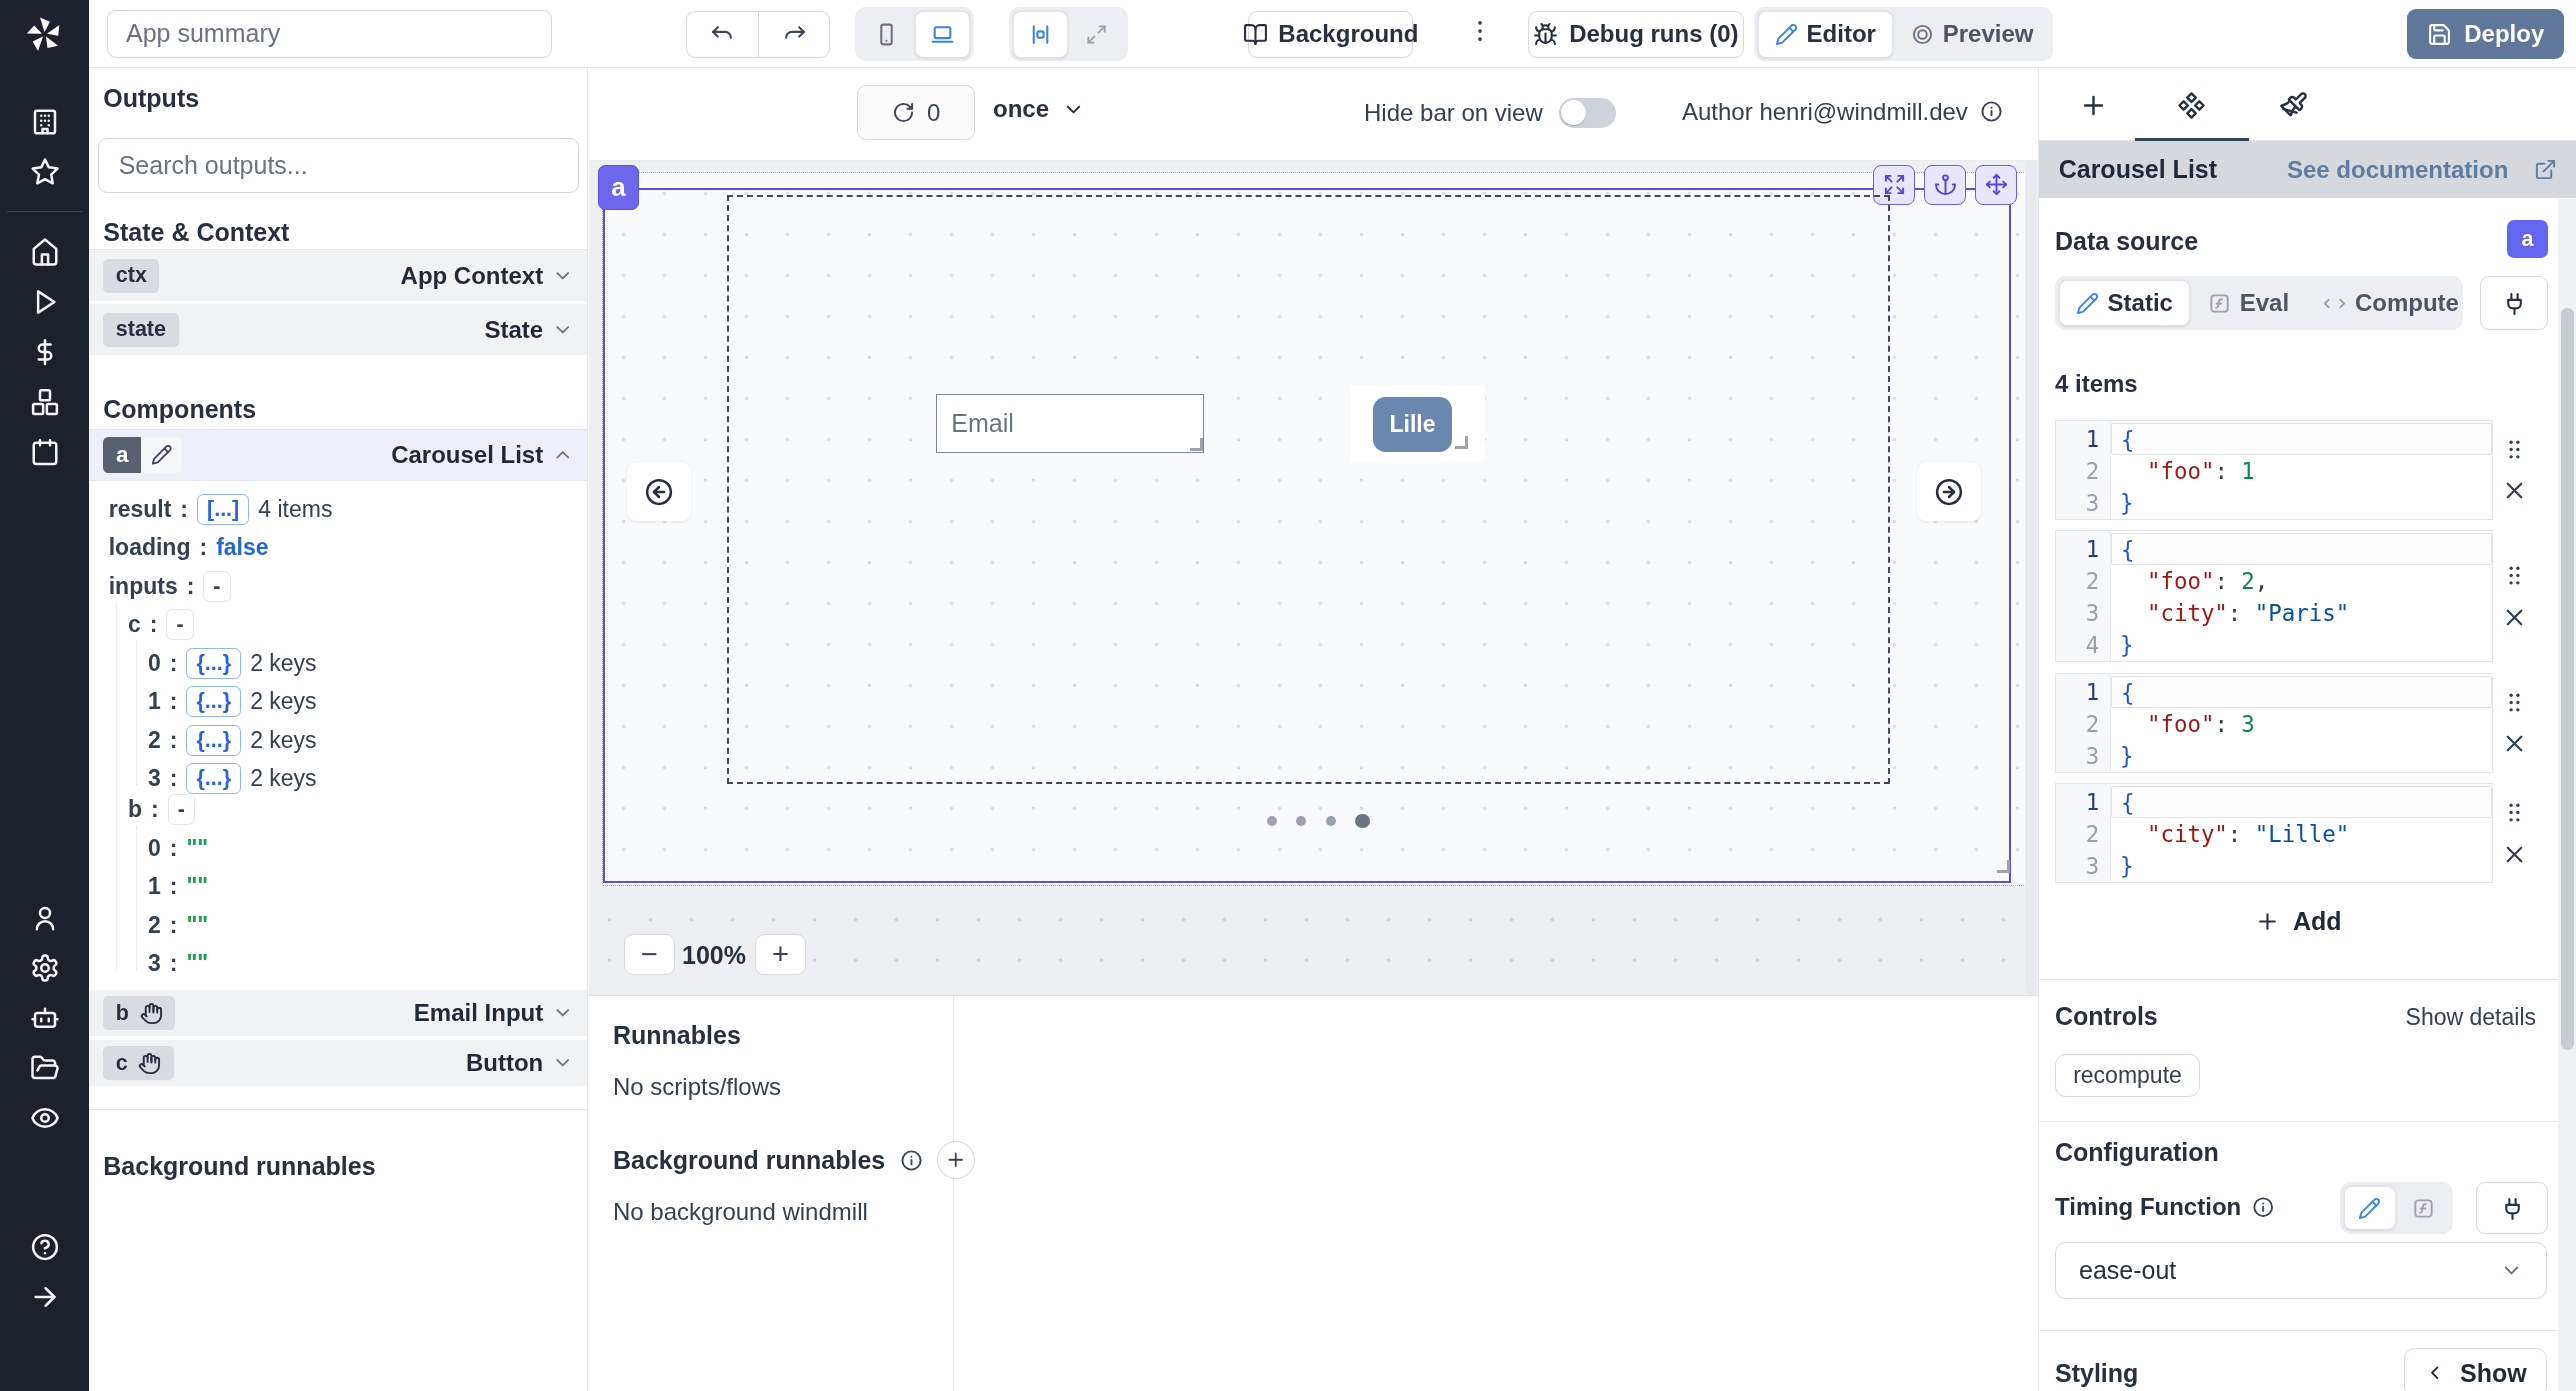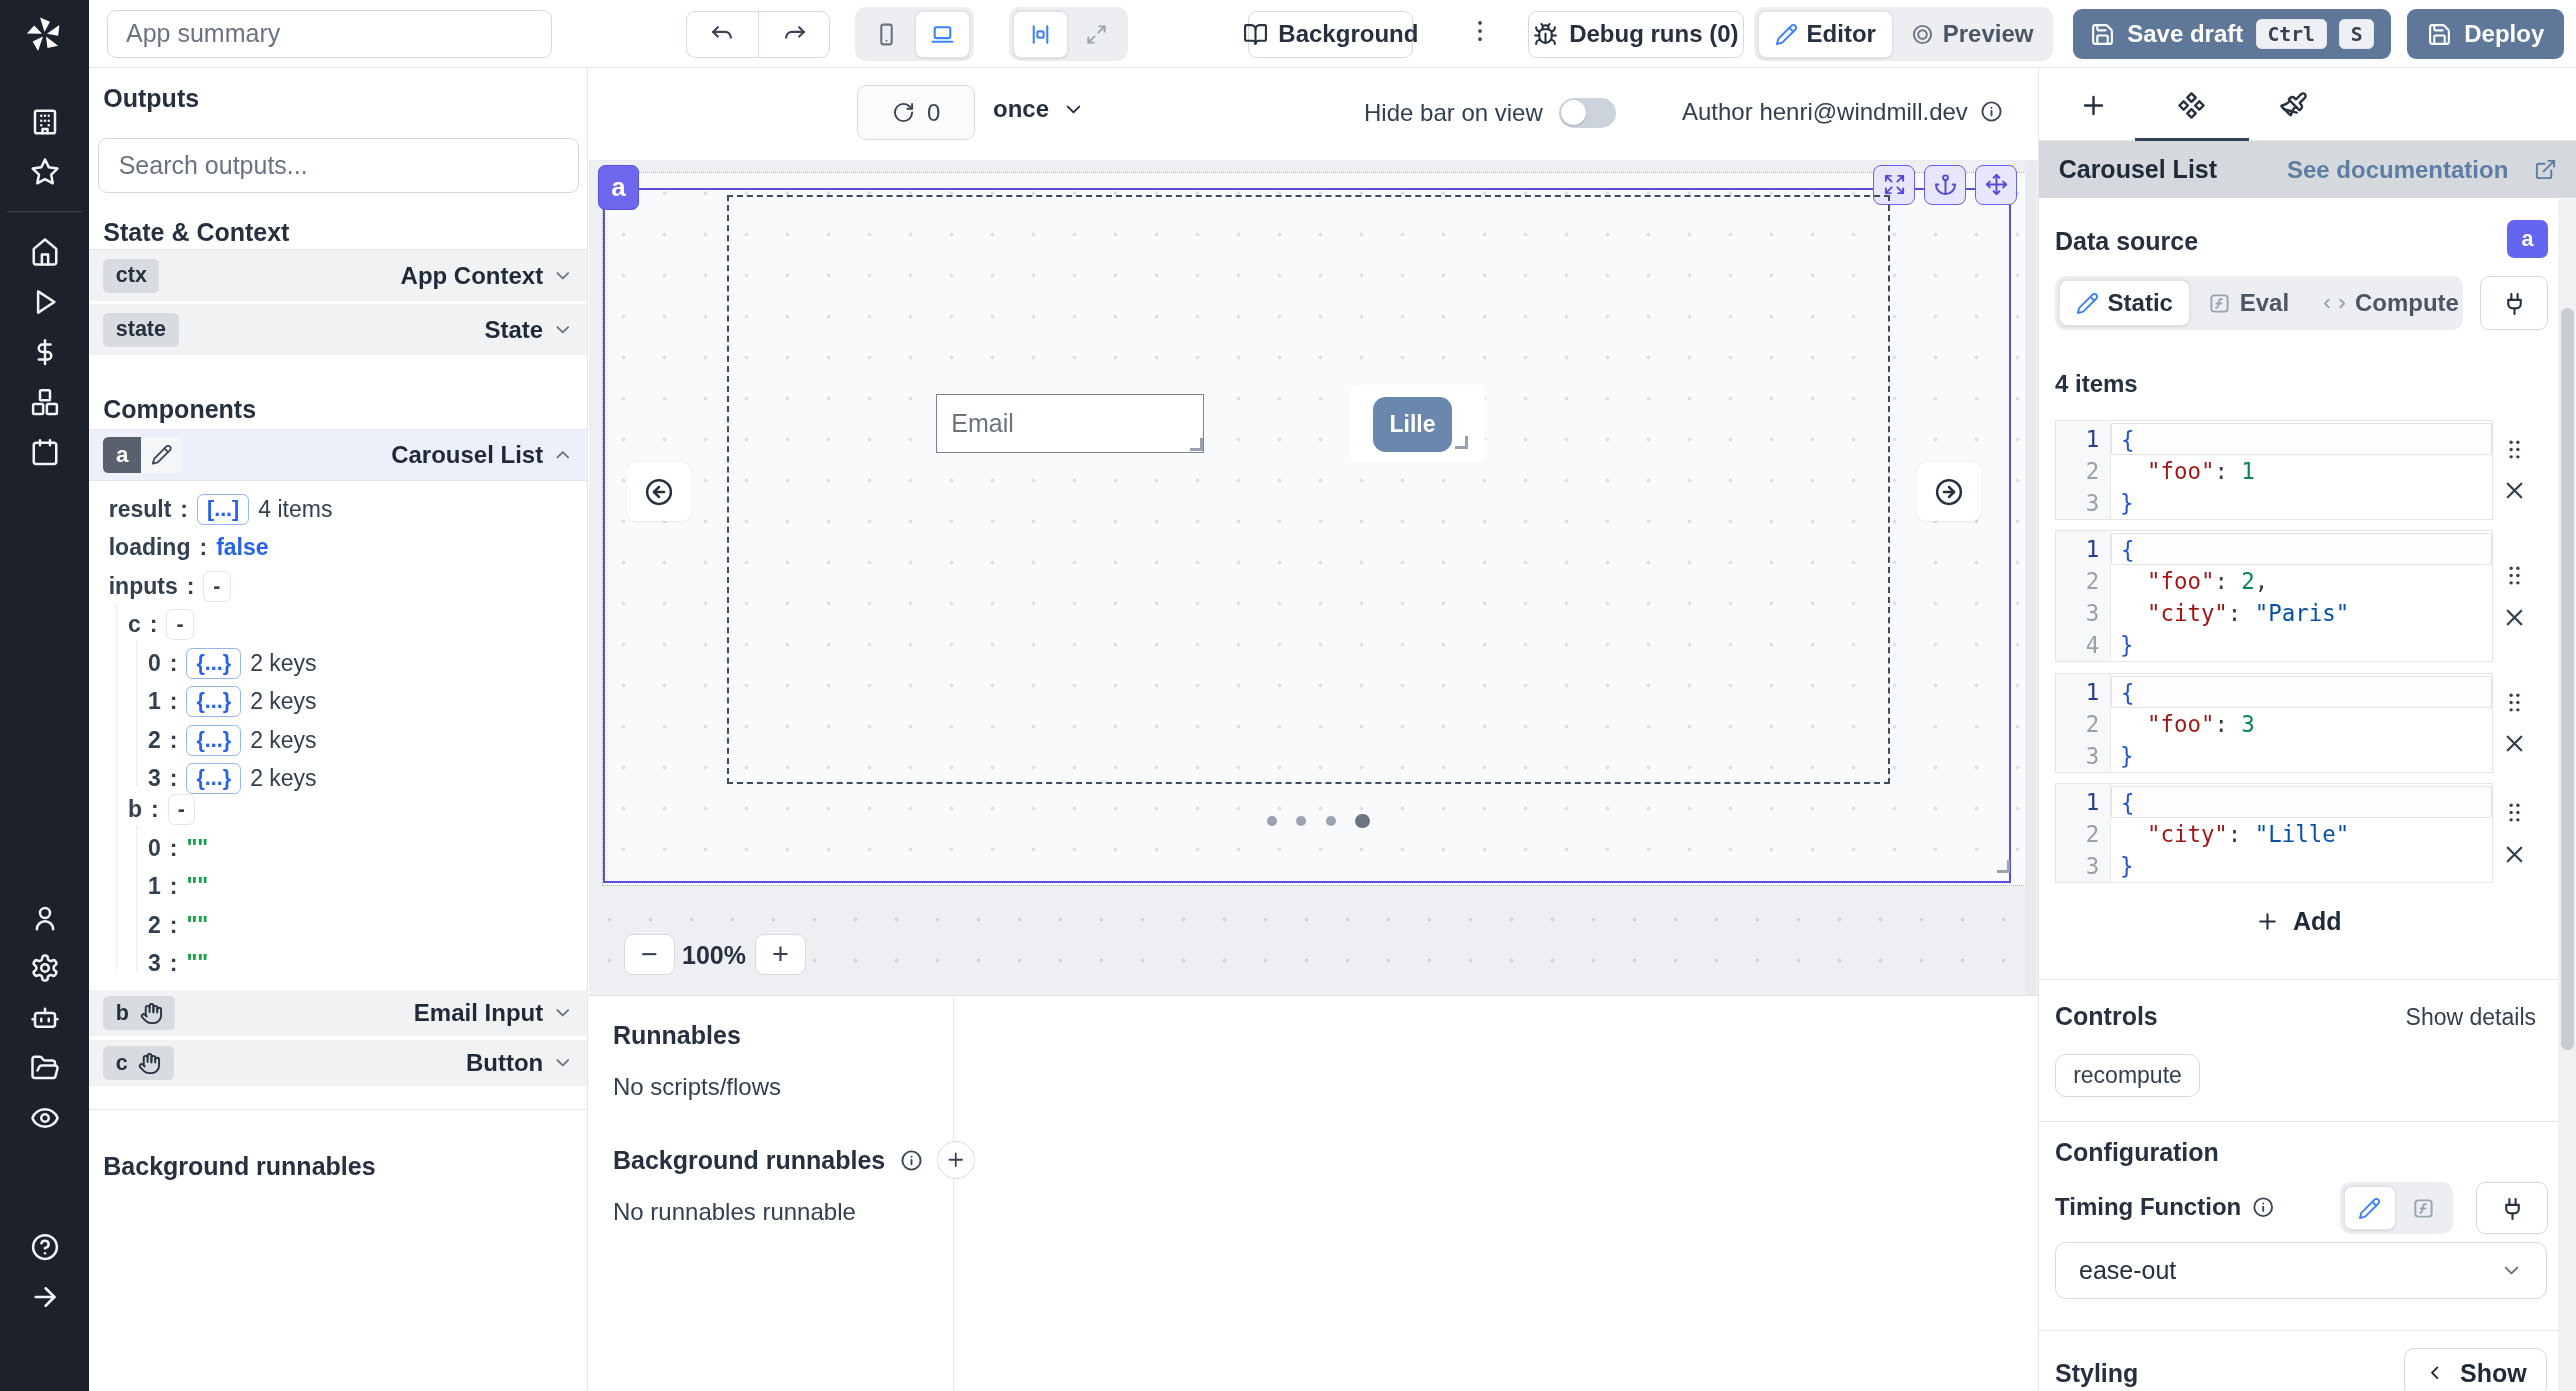--- a/index.html
+++ b/index.html
@@ -324,32 +324,20 @@
       <div class="seg">
         <span class="ic" style="color:#6b7280;">
             <svg width="23" height="23" viewBox="0 0 24 24" fill="none" stroke="currentColor" stroke-width="2" stroke-linecap="round" stroke-linejoin="round">
               <circle cx="12" cy="12" r="9"></circle>
               <circle cx="12" cy="12" r="4.5"></circle>
             </svg>
           </span>
         <span>Preview</span>
       </div>
     </div>
-    <div class="abs bluebtn" style="left:1984px; top:9px; width:318px; height:50px;">
-      <span class="ic">
-          <svg width="25" height="25" viewBox="0 0 24 24" fill="none" stroke="currentColor" stroke-width="2" stroke-linecap="round" stroke-linejoin="round">
-            <path d="M15.2 3a2 2 0 0 1 1.4.6l3.8 3.8a2 2 0 0 1 .6 1.4V19a2 2 0 0 1-2 2H5a2 2 0 0 1-2-2V5a2 2 0 0 1 2-2z"></path>
-            <path d="M17 21v-7a1 1 0 0 0-1-1H8a1 1 0 0 0-1 1v7"></path>
-            <path d="M7 3v4a1 1 0 0 0 1 1h7"></path>
-          </svg>
-        </span>
-      <span>Save draft</span>
-      <span class="kbd">Ctrl</span>
-      <span class="kbd">S</span>
-    </div>
     <div class="abs bluebtn" style="left:2318px; top:9px; width:157px; height:50px;">
       <span class="ic">
           <svg width="25" height="25" viewBox="0 0 24 24" fill="none" stroke="currentColor" stroke-width="2" stroke-linecap="round" stroke-linejoin="round">
             <path d="M15.2 3a2 2 0 0 1 1.4.6l3.8 3.8a2 2 0 0 1 .6 1.4V19a2 2 0 0 1-2 2H5a2 2 0 0 1-2-2V5a2 2 0 0 1 2-2z"></path>
             <path d="M17 21v-7a1 1 0 0 0-1-1H8a1 1 0 0 0-1 1v7"></path>
             <path d="M7 3v4a1 1 0 0 0 1 1h7"></path>
           </svg>
         </span>
       <span>Deploy</span>
     </div>
@@ -631,21 +619,21 @@
             </svg>
           </span>
         <span class="circlebtn">
             <span class="ic">
               <svg width="21.5" height="21.5" viewBox="0 0 24 24" fill="none" stroke="currentColor" stroke-width="2" stroke-linecap="round" stroke-linejoin="round">
                 <path d="M5 12h14M12 5v14"></path>
               </svg>
             </span>
           </span>
       </div>
-      <div class="abs plaintext" style="left:24px; top:202px;">No runnables runnable</div>
+      <div class="abs plaintext" style="left:24px; top:202px;">No background windmill</div>
     </div>
   </div>
 
   <div class="abs rpanel">
     <div class="abs rtabs">
       <div class="rtab" style="left:29px;">
           <span class="ic">
             <svg width="29" height="29" viewBox="0 0 24 24" fill="none" stroke="currentColor" stroke-width="2" stroke-linecap="round" stroke-linejoin="round">
               <path d="M5 12h14M12 5v14"></path>
             </svg>

